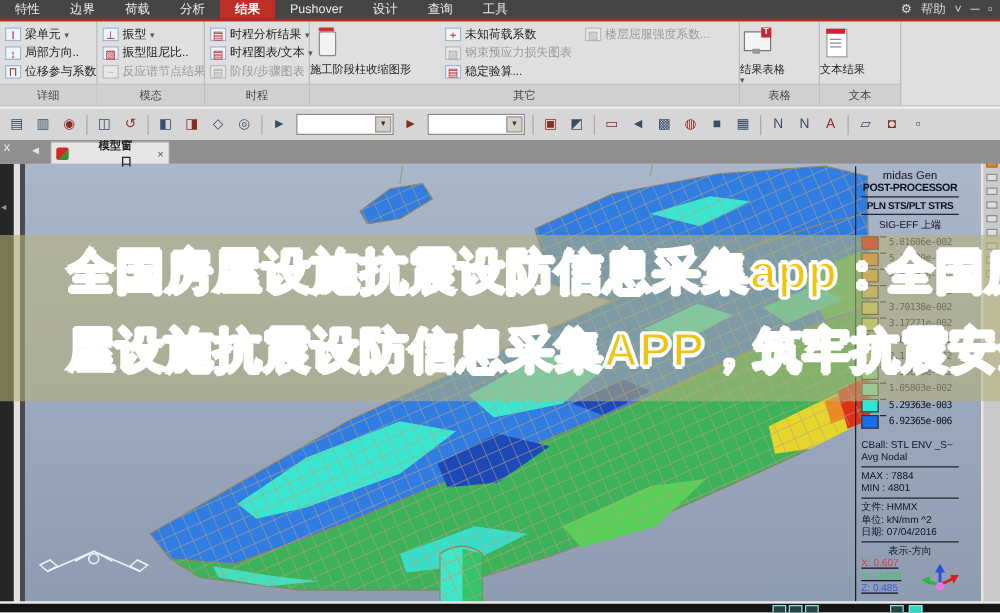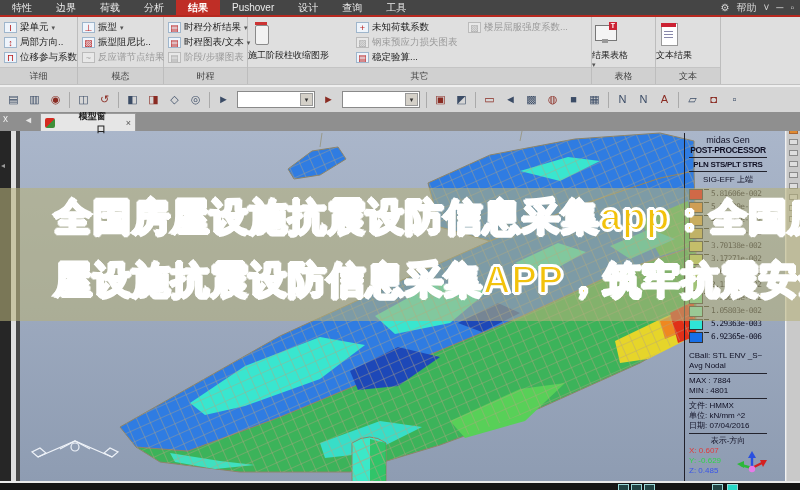--- a/index.html
+++ b/index.html
@@ -77,21 +77,21 @@
   .lg-comp{font-size:8px;text-align:center;margin:2px 0 4px 0;}
   .lg-row{display:flex;align-items:flex-start;height:13px;}
   .lg-box{width:14px;height:11px;border:1px solid #333;box-sizing:border-box;flex:0 0 14px;}
   .lg-tick{width:5px;height:1px;background:#222;margin:0 2px 0 1px;}
   .lg-val{font-size:7.8px;font-family:"DejaVu Sans Mono",monospace;letter-spacing:-0.5px;}
   .lg-foot{font-size:8px;line-height:10px;margin-top:6px;}
   .lg-foot .sec{border-top:1px solid #23232d;margin:2px 0;}
   .lg-dir{text-align:center;font-size:8px;margin-top:1px;}
   .lg-x{color:#e03a3a;} .lg-y{color:#2fd44a;} .lg-z{color:#3a56e8;}
   .lg-xyz{position:relative;height:38px;}
-  .lg-xyz .vals{position:absolute;left:0;top:0;}
+  .lg-xyz .vals{position:absolute;left:0;top:0;text-decoration:underline;}
   .lg-xyz svg{position:absolute;right:0;top:4px;}
   
   .band{position:absolute;left:0;top:188px;width:800px;height:133px;background:rgba(182,177,122,0.58);z-index:20;}
   .btitle{position:absolute;left:54px;width:740px;z-index:21;font-size:38px;font-weight:bold;
           color:#f2c20c;letter-spacing:1px;white-space:nowrap;
           -webkit-text-stroke:2px #ffffff;
           text-shadow:-2px 0 0 #fff,2px 0 0 #fff,0 -2px 0 #fff,0 2px 0 #fff;}
   .btitle.l1{top:192px;} .btitle.l2{top:255px;}
   
   .art{position:relative;width:26px;height:26px;}

